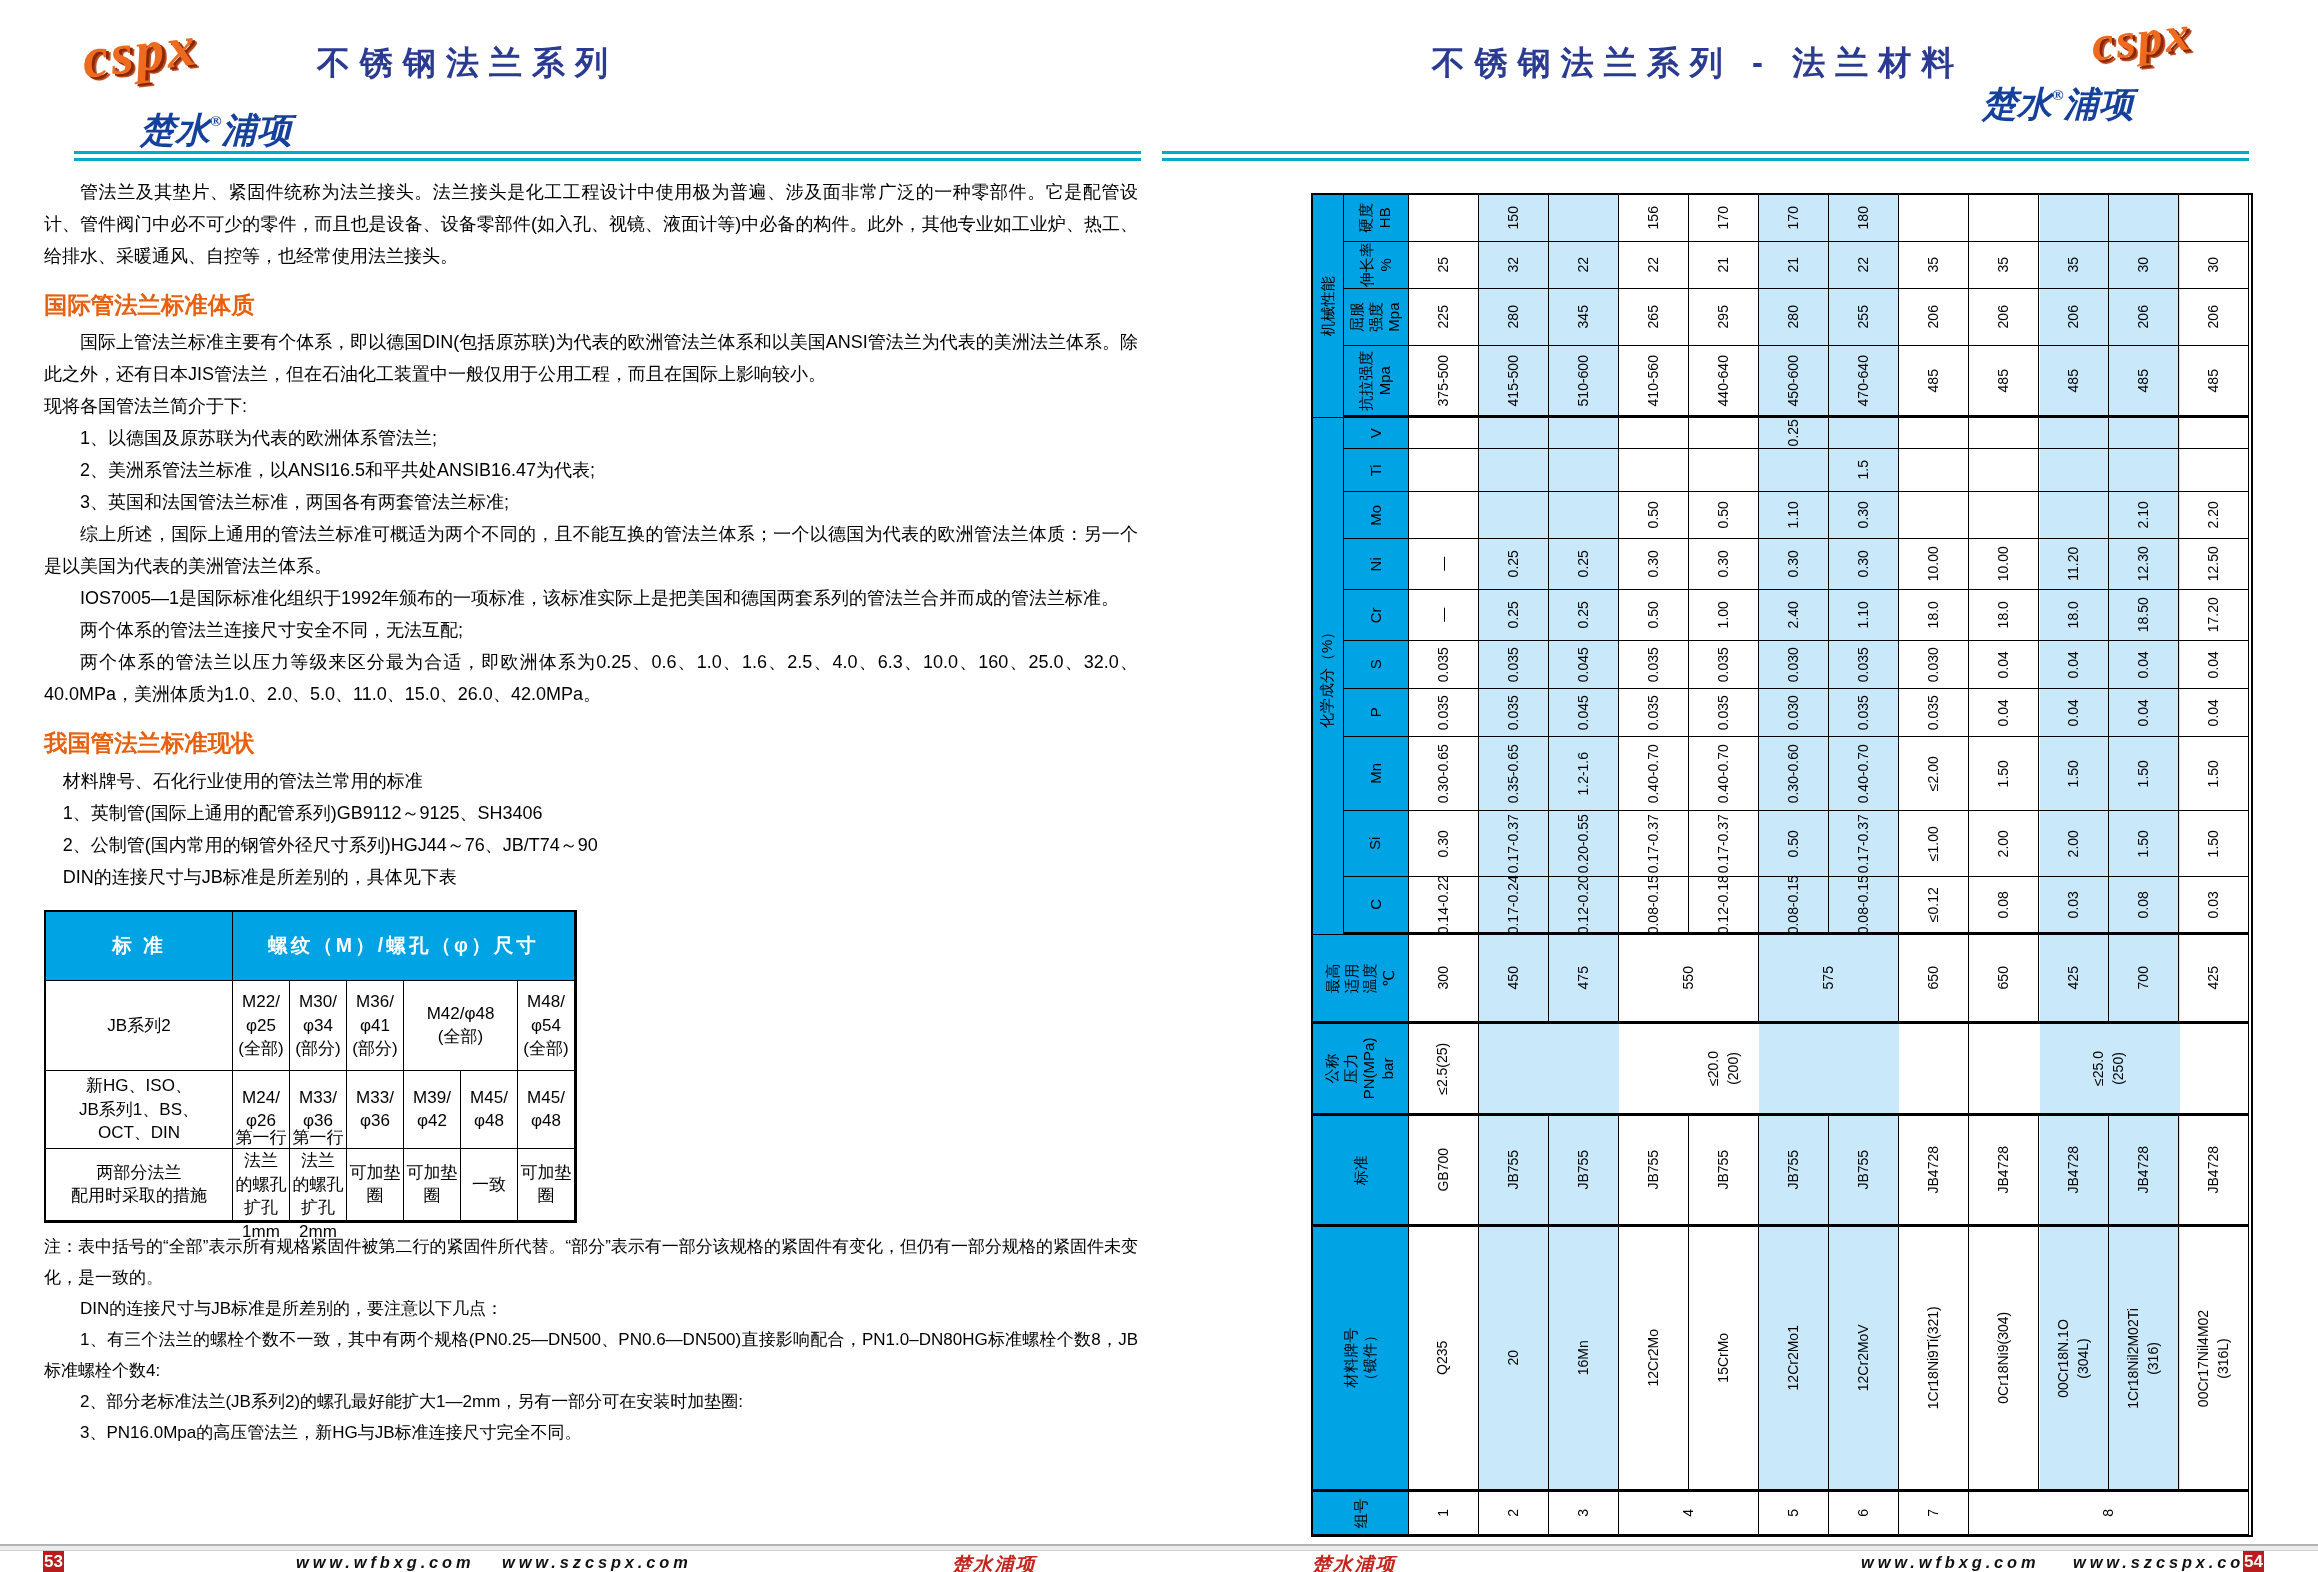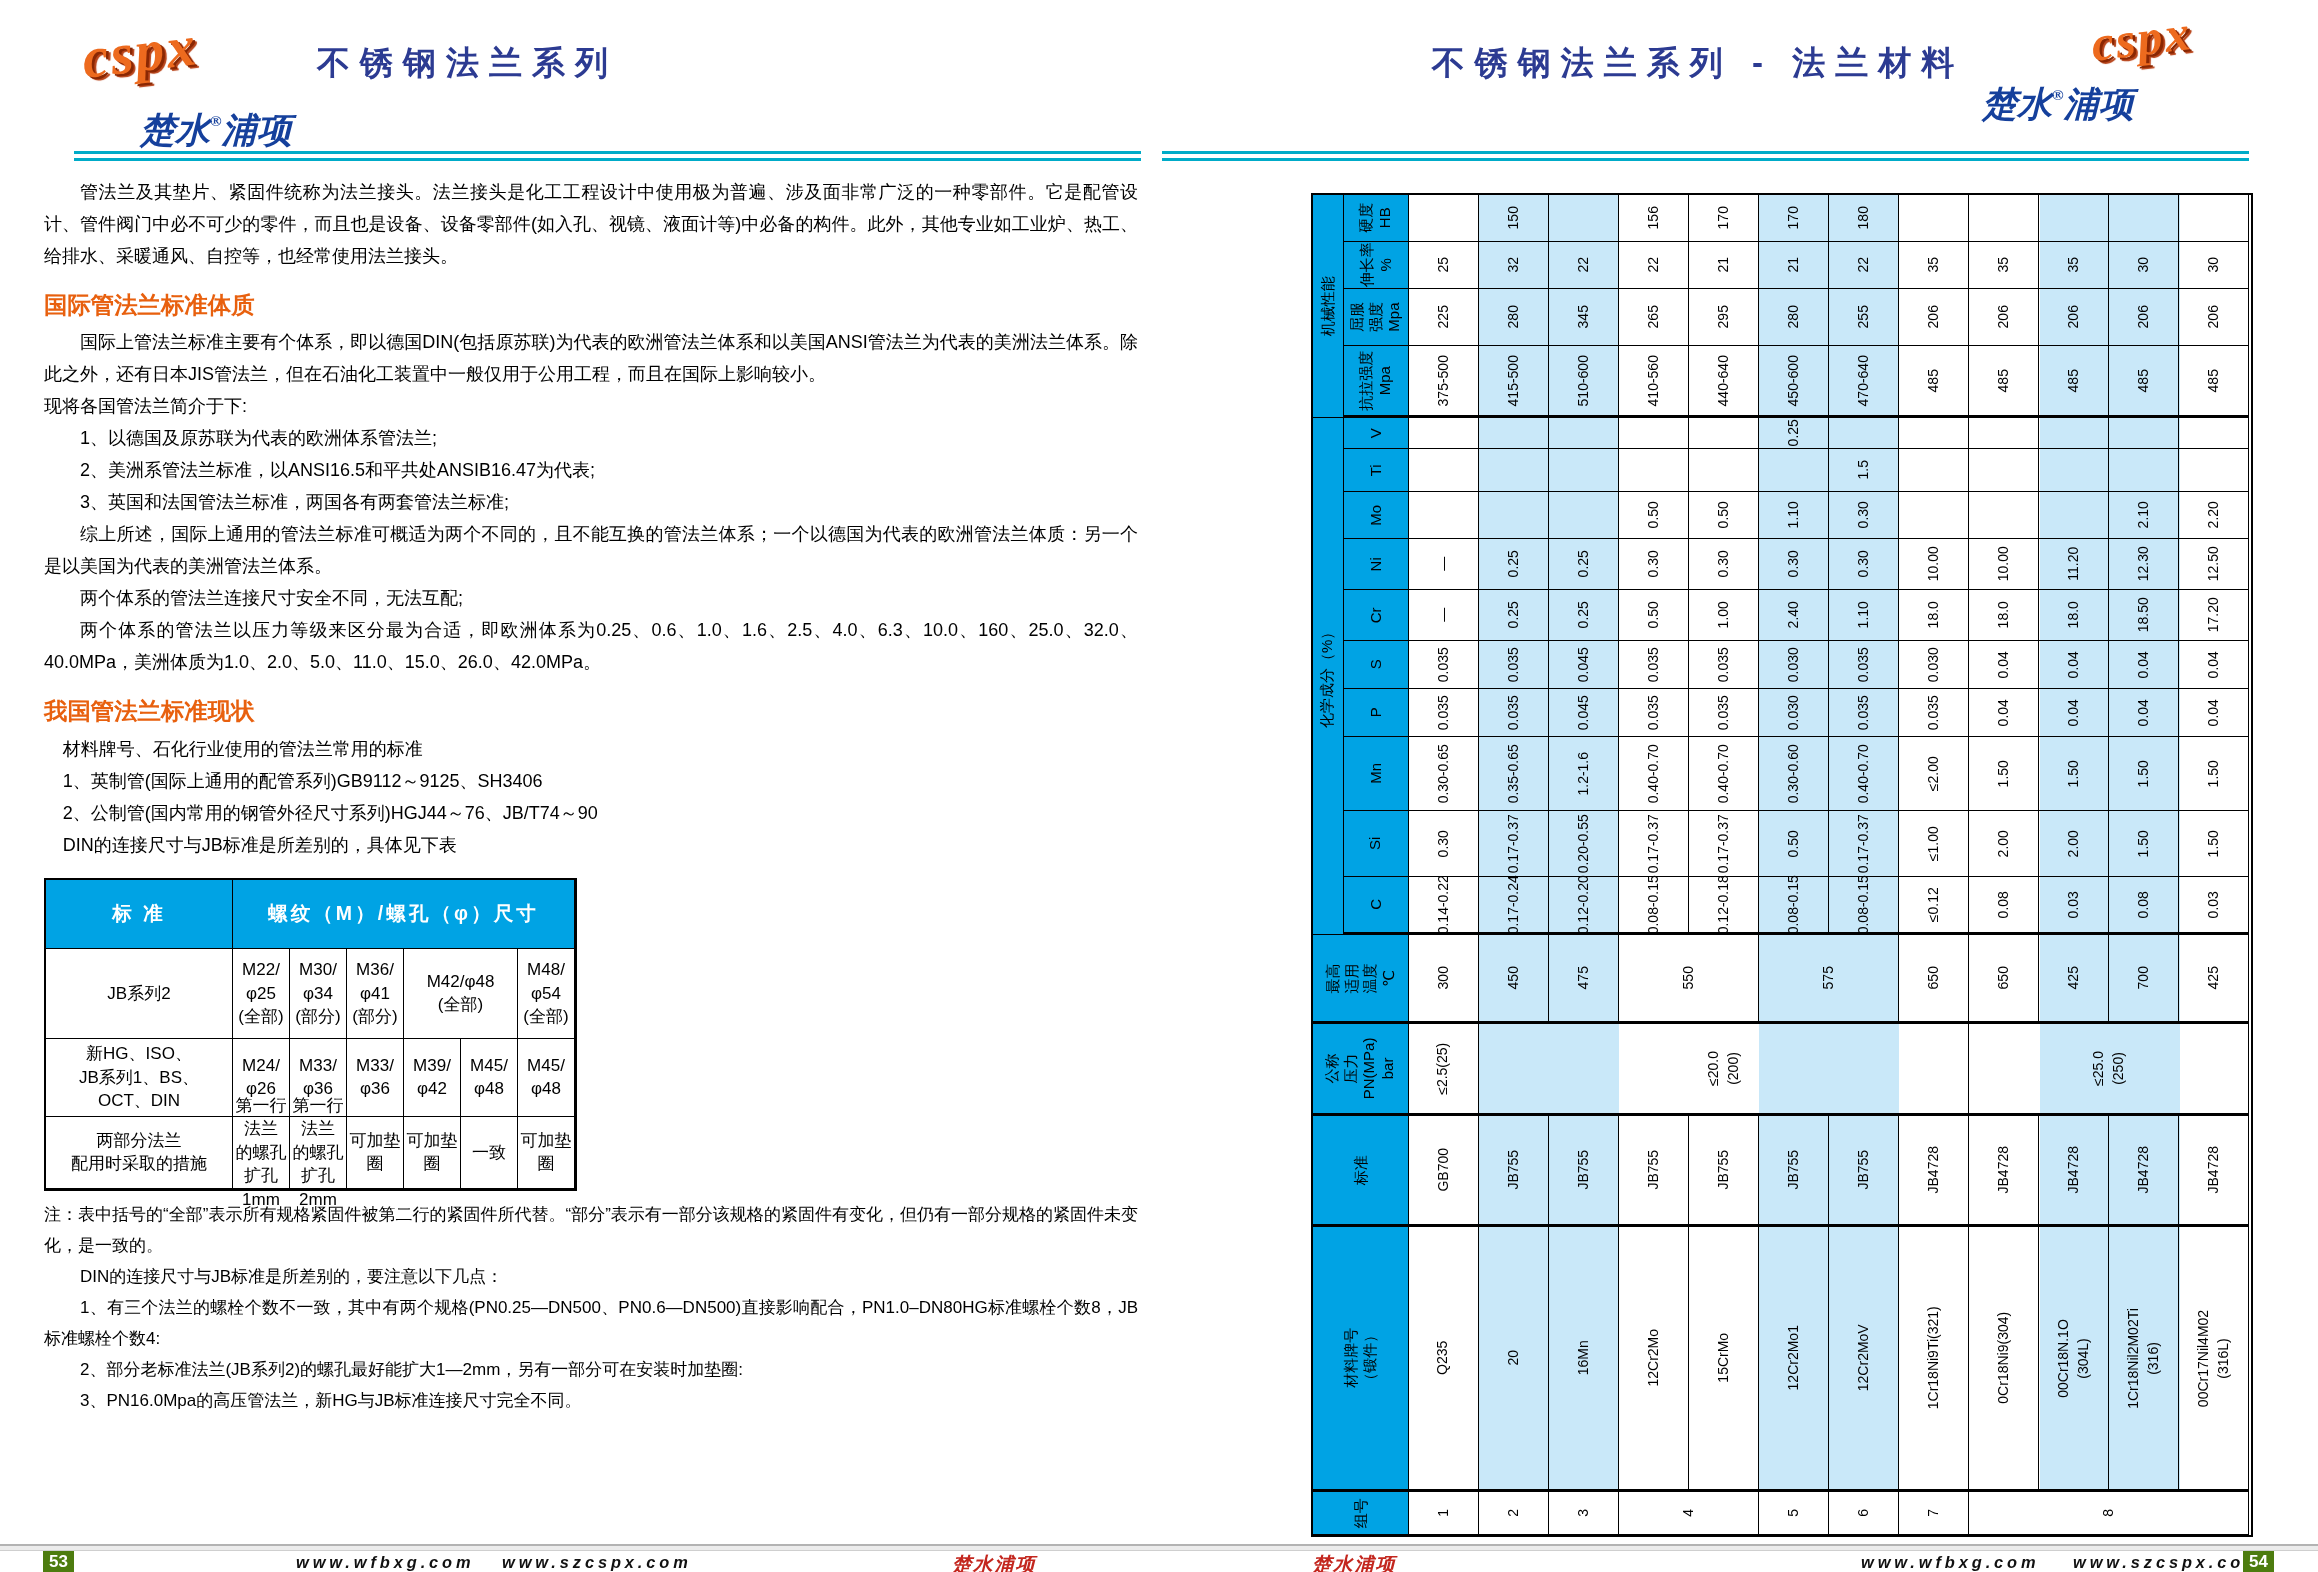--- a/index.html
+++ b/index.html
@@ -48,21 +48,21 @@
   .rc{border-right:1.6px solid #000;border-bottom:1.6px solid #000;display:flex;
     align-items:center;justify-content:center;background:transparent}
   .rc.lab{background:#00a3e4}
   .rc.hb{border-bottom-width:3.1px}
   .rot{transform:rotate(-90deg);white-space:pre;text-align:center;line-height:19.5px;font-size:14px}
   .lab .rot{font-size:15px;line-height:18.7px}
 
   
   .grayline{position:absolute;left:0;top:1544px;width:2319px;height:7px;background:#ececec;
     border-top:2.3px solid #b3b3b3;border-bottom:0.8px solid #cfcfcf}
-  .pgbox{position:absolute;top:1551px;width:31px;height:21px;background:#4d7c0f;color:#fff;
+  .pgbox{position:absolute;top:1551px;width:21px;height:21px;background:#b91c1c;color:#fff;
     font-size:17px;font-weight:bold;display:flex;align-items:center;justify-content:center}
   .site{position:absolute;top:1553px;font-weight:bold;font-style:italic;font-size:16.4px;
     letter-spacing:3.9px;white-space:nowrap;color:#111}
   .scriptbrand{position:absolute;top:1551px;color:#c3261e;font-style:italic;font-weight:bold;
     font-size:19.5px;letter-spacing:1.6px;font-family:"Liberation Serif","DejaVu Serif",serif;white-space:nowrap}
 </style>
 </head>
 <body>
 
 <div id="canvas">
@@ -85,20 +85,21 @@
 
   <div id="leftcol">
       <p class="ti">管法兰及其垫片、紧固件统称为法兰接头。法兰接头是化工工程设计中使用极为普遍、涉及面非常广泛的一种零部件。它是配管设计、管件阀门中必不可少的零件，而且也是设备、设备零部件(如入孔、视镜、液面计等)中必备的构件。此外，其他专业如工业炉、热工、给排水、采暖通风、自控等，也经常使用法兰接头。</p>
       <h2>国际管法兰标准体质</h2>
       <p class="ti">国际上管法兰标准主要有个体系，即以德国DIN(包括原苏联)为代表的欧洲管法兰体系和以美国ANSI管法兰为代表的美洲法兰体系。除此之外，还有日本JIS管法兰，但在石油化工装置中一般仅用于公用工程，而且在国际上影响较小。</p>
       <p class="flat">现将各国管法兰简介于下:</p>
       <p class="num">1、以德国及原苏联为代表的欧洲体系管法兰;</p>
       <p class="num">2、美洲系管法兰标准，以ANSI16.5和平共处ANSIB16.47为代表;</p>
       <p class="num">3、英国和法国管法兰标准，两国各有两套管法兰标准;</p>
       <p class="ti">综上所述，国际上通用的管法兰标准可概适为两个不同的，且不能互换的管法兰体系；一个以德国为代表的欧洲管法兰体质：另一个是以美国为代表的美洲管法兰体系。</p>
+      <p class="ti">IOS7005—1是国际标准化组织于1992年颁布的一项标准，该标准实际上是把美国和德国两套系列的管法兰合并而成的管法兰标准。</p>
       <p class="ti">两个体系的管法兰连接尺寸安全不同，无法互配;</p>
       <p class="ti">两个体系的管法兰以压力等级来区分最为合适，即欧洲体系为0.25、0.6、1.0、1.6、2.5、4.0、6.3、10.0、160、25.0、32.0、40.0MPa，美洲体质为1.0、2.0、5.0、11.0、15.0、26.0、42.0MPa。</p>
       <h2>我国管法兰标准现状</h2>
       <p class="half">材料牌号、石化行业使用的管法兰常用的标准</p>
       <p class="half">1、英制管(国际上通用的配管系列)GB9112～9125、SH3406</p>
       <p class="half">2、公制管(国内常用的钢管外径尺寸系列)HGJ44～76、JB/T74～90</p>
       <p class="half">DIN的连接尺寸与JB标准是所差别的，具体见下表</p>
       <div id="ltable">
         <div class="lc lhead" style="grid-column: 1 / span 1;">标  准</div>
         <div class="lc lhead" style="grid-column: 2 / span 6;">螺纹（M）/螺孔（φ）尺寸</div>

